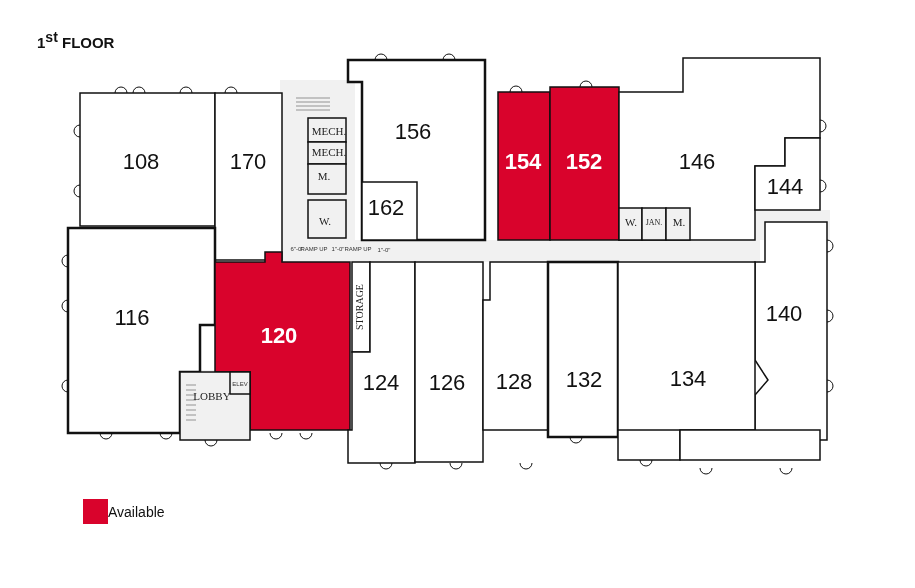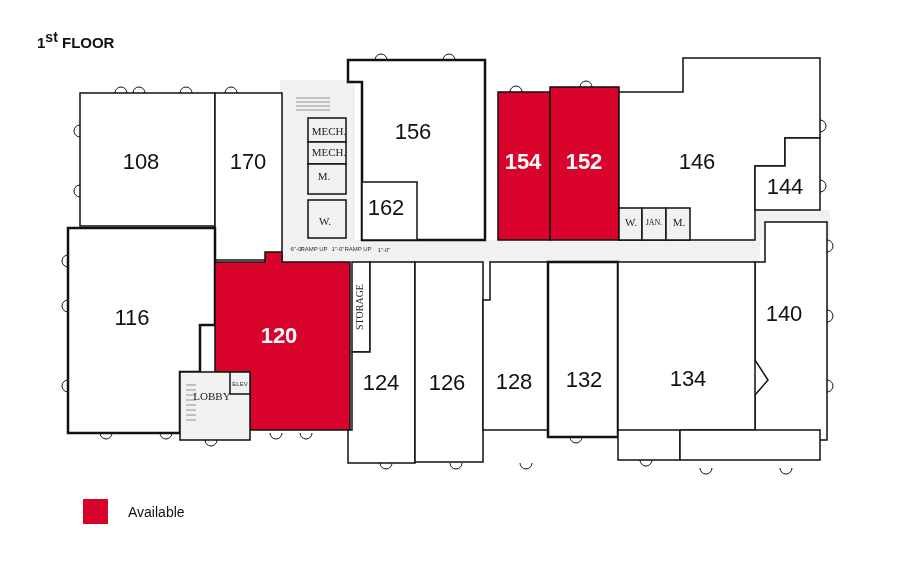--- a/index.html
+++ b/index.html
@@ -11,21 +11,21 @@
   .thick{fill:#ffffff;stroke:#111;stroke-width:2.5;}
   .corr{fill:#f1f1f1;stroke:none;}
   .avail{fill:#d9032c;stroke:#111;stroke-width:1.5;}
   .rlabel{font-family:"Liberation Sans",sans-serif;font-size:22px;fill:#111;text-anchor:middle;dominant-baseline:middle;}
   .rlabel.w{fill:#ffffff;font-weight:bold;}
   .small{font-family:"Liberation Serif",serif;font-size:11px;fill:#222;text-anchor:middle;dominant-baseline:middle;}
   .tiny{font-family:"Liberation Sans",sans-serif;font-size:6px;fill:#333;text-anchor:middle;dominant-baseline:middle;}
   .door{fill:none;stroke:#111;stroke-width:1;}
   .legend{position:absolute;left:83px;top:499px;display:flex;align-items:center;}
   .swatch{width:25px;height:25px;background:#d9032c;}
-  .legend-label{margin-left:20px;font-size:14px;color:#111;font-family:"Liberation Sans",sans-serif;}
+  .legend-label{font-size:14px;color:#111;font-family:"Liberation Sans",sans-serif;}
 </style>
 </head>
 <body>
 
 <div class="title"><span>1</span><sup>st</sup><span> FLOOR</span></div>
 
 <svg width="915" height="588" viewBox="0 0 915 588">
 
   <rect class="corr" x="280" y="80" width="75" height="180"></rect>
   <rect class="corr" x="280" y="240" width="480" height="22"></rect>

